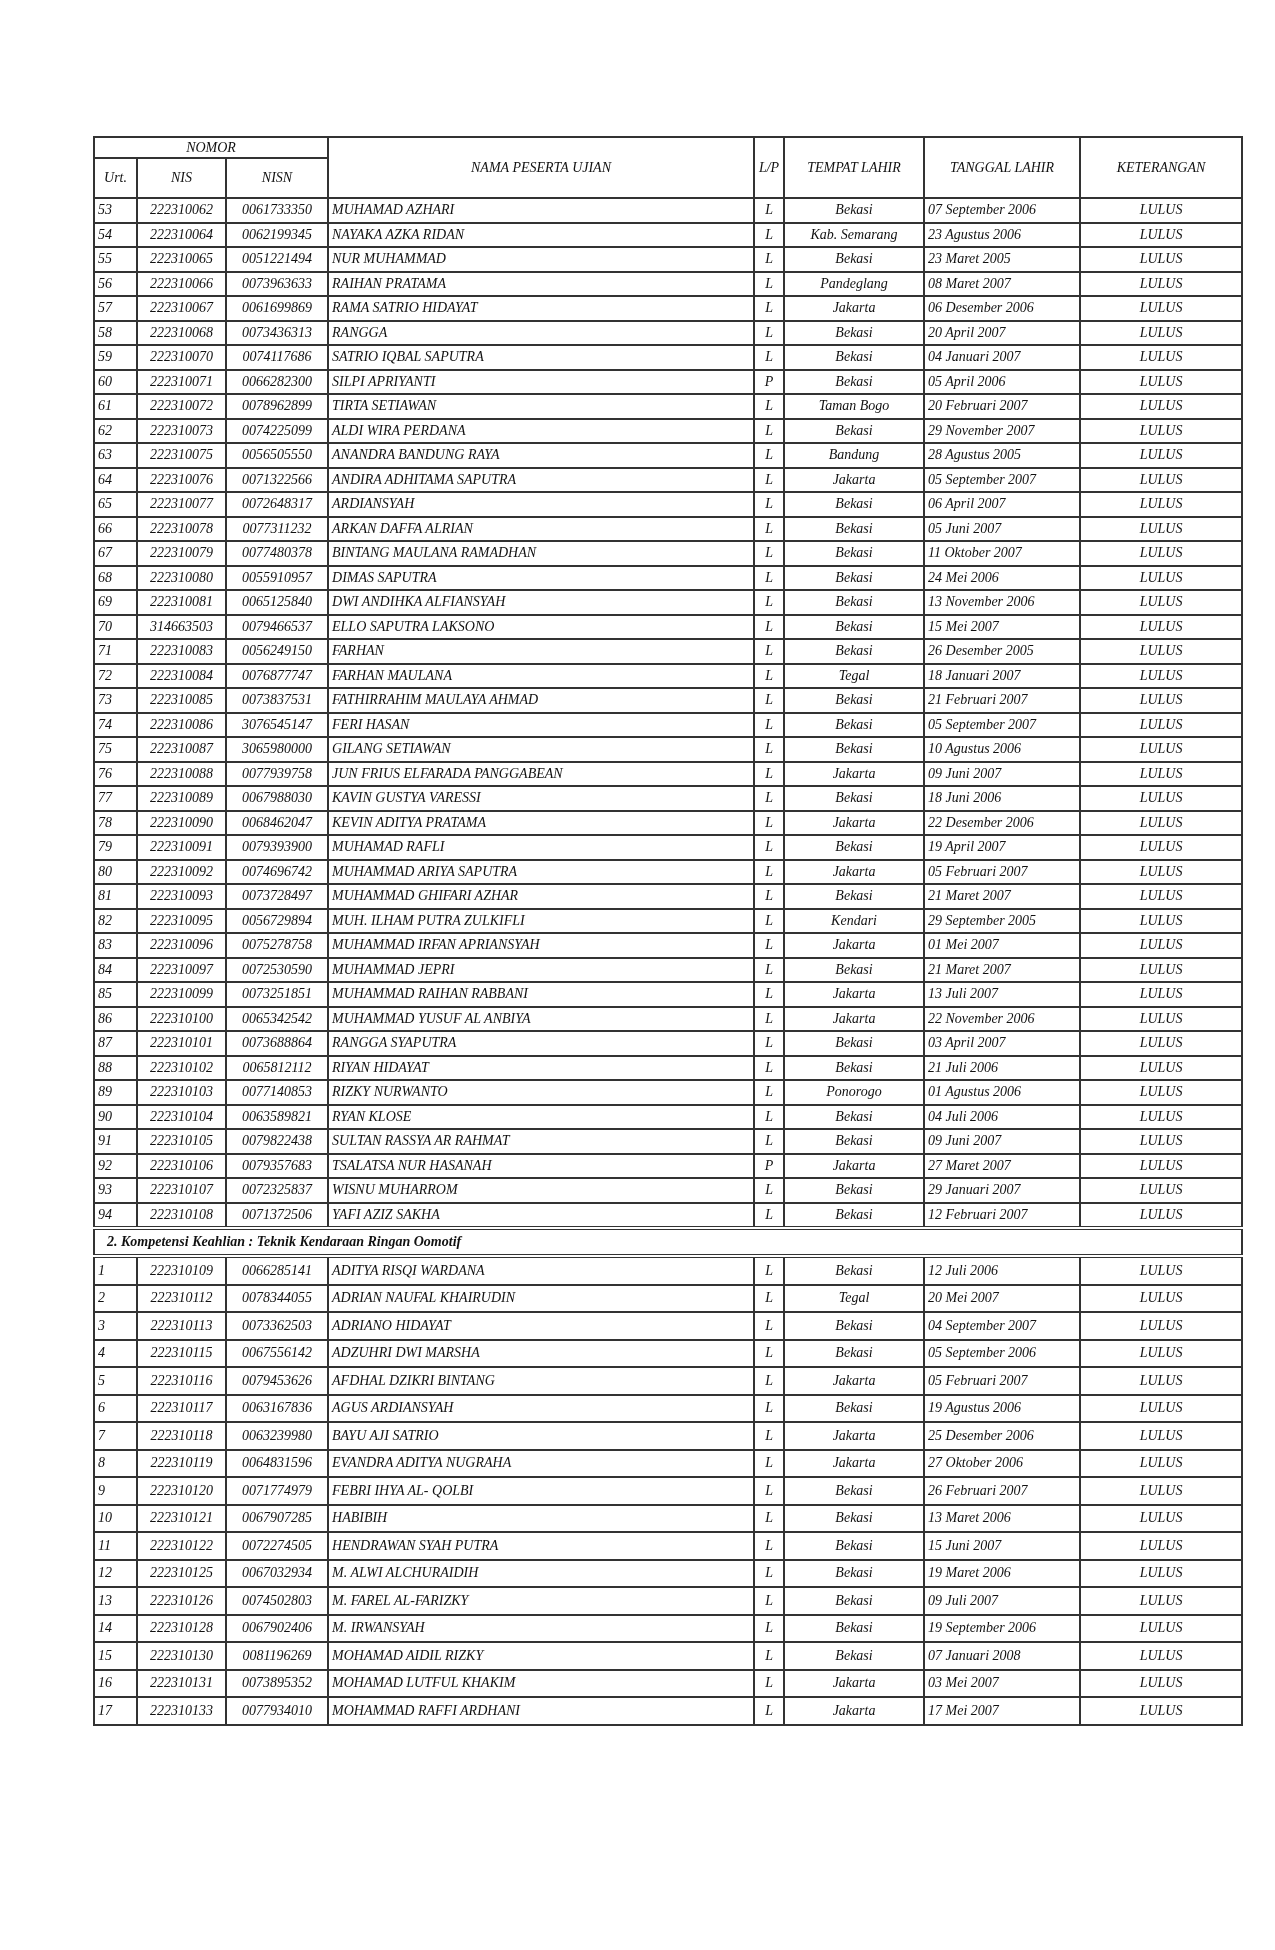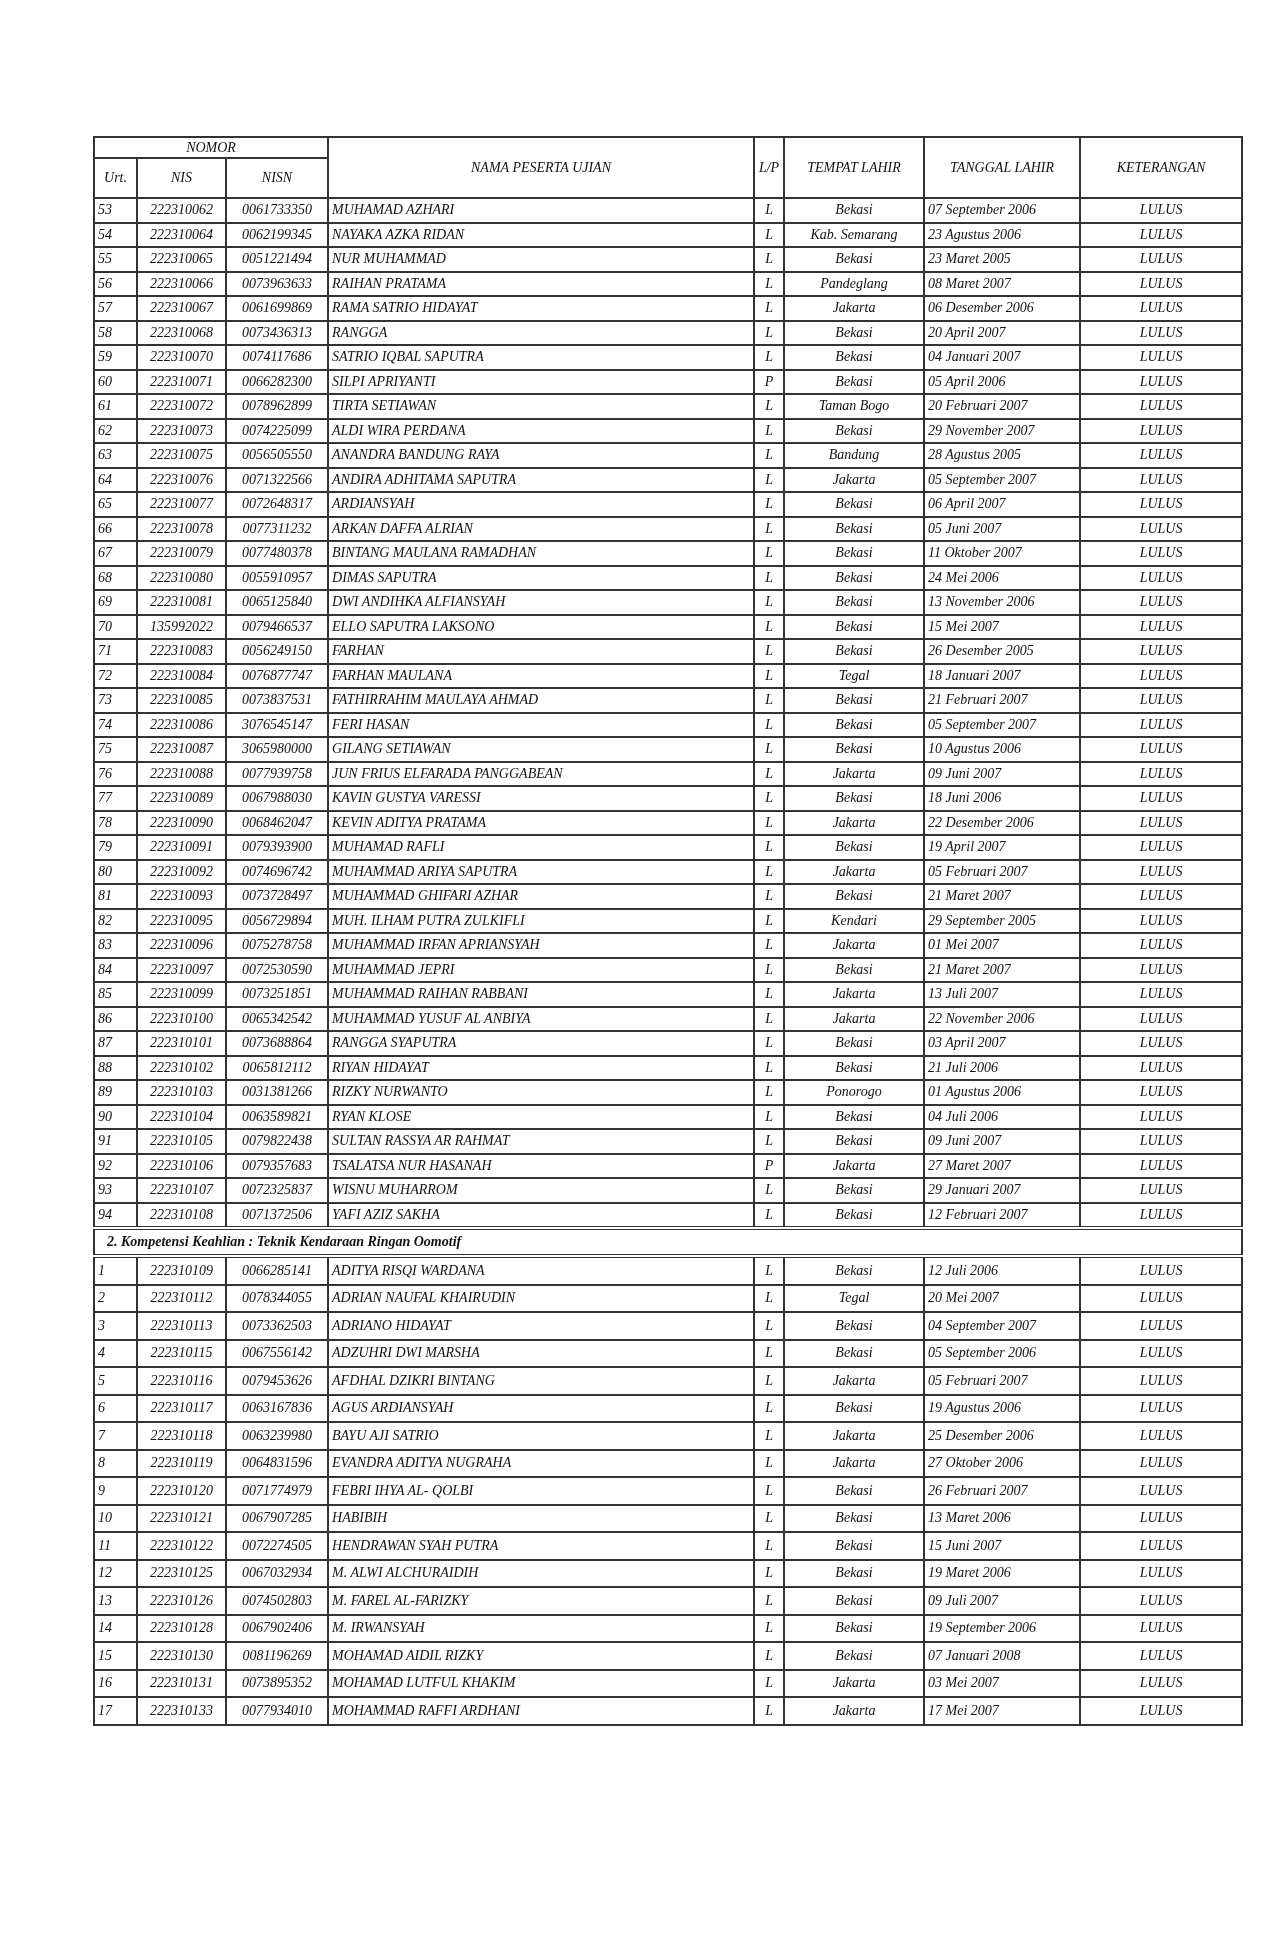--- a/index.html
+++ b/index.html
@@ -216,21 +216,21 @@
         <td class="nis">222310081</td>
         <td class="nisn">0065125840</td>
         <td class="l">DWI ANDIHKA ALFIANSYAH</td>
         <td class="c">L</td>
         <td class="c">Bekasi</td>
         <td class="l">13 November 2006</td>
         <td class="c">LULUS</td>
       </tr>
       <tr class="r1">
         <td class="urt">70</td>
-        <td class="nis">135992022</td>
+        <td class="nis">314663503</td>
         <td class="nisn">0079466537</td>
         <td class="l">ELLO SAPUTRA LAKSONO</td>
         <td class="c">L</td>
         <td class="c">Bekasi</td>
         <td class="l">15 Mei 2007</td>
         <td class="c">LULUS</td>
       </tr>
       <tr class="r1">
         <td class="urt">71</td>
         <td class="nis">222310083</td>
@@ -407,21 +407,21 @@
         <td class="nisn">0065812112</td>
         <td class="l">RIYAN HIDAYAT</td>
         <td class="c">L</td>
         <td class="c">Bekasi</td>
         <td class="l">21 Juli 2006</td>
         <td class="c">LULUS</td>
       </tr>
       <tr class="r1">
         <td class="urt">89</td>
         <td class="nis">222310103</td>
-        <td class="nisn">0031381266</td>
+        <td class="nisn">0077140853</td>
         <td class="l">RIZKY NURWANTO</td>
         <td class="c">L</td>
         <td class="c">Ponorogo</td>
         <td class="l">01 Agustus 2006</td>
         <td class="c">LULUS</td>
       </tr>
       <tr class="r1">
         <td class="urt">90</td>
         <td class="nis">222310104</td>
         <td class="nisn">0063589821</td>

